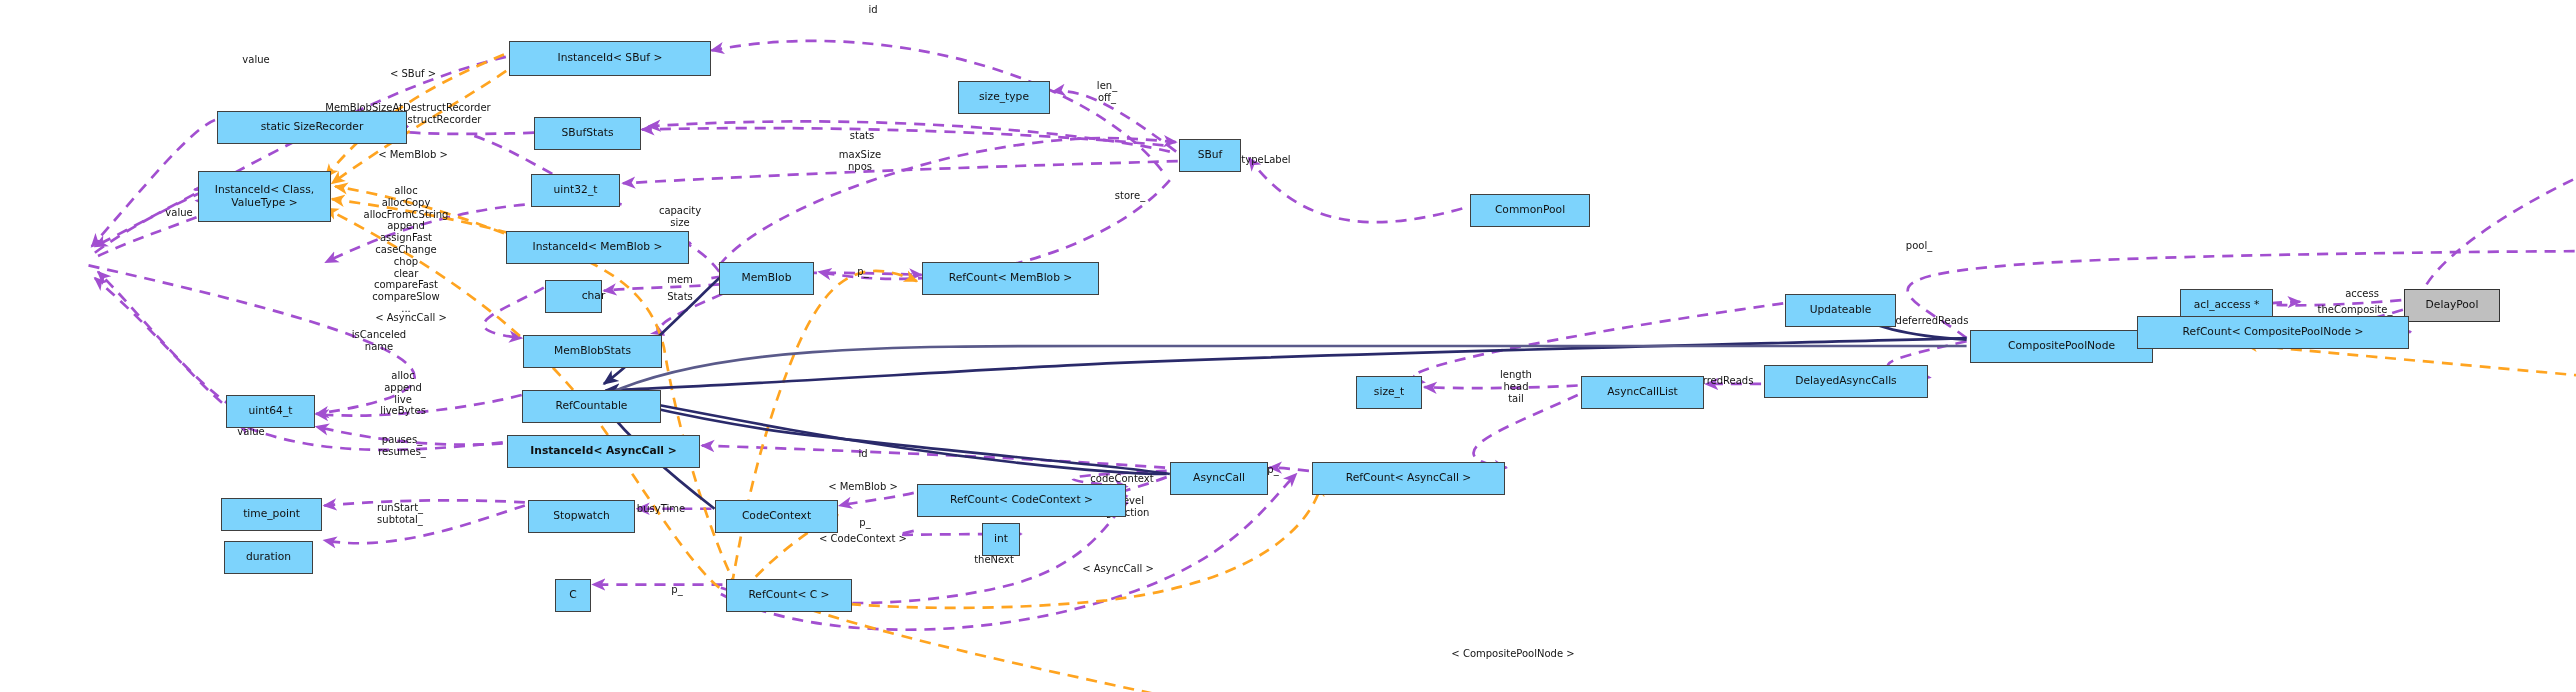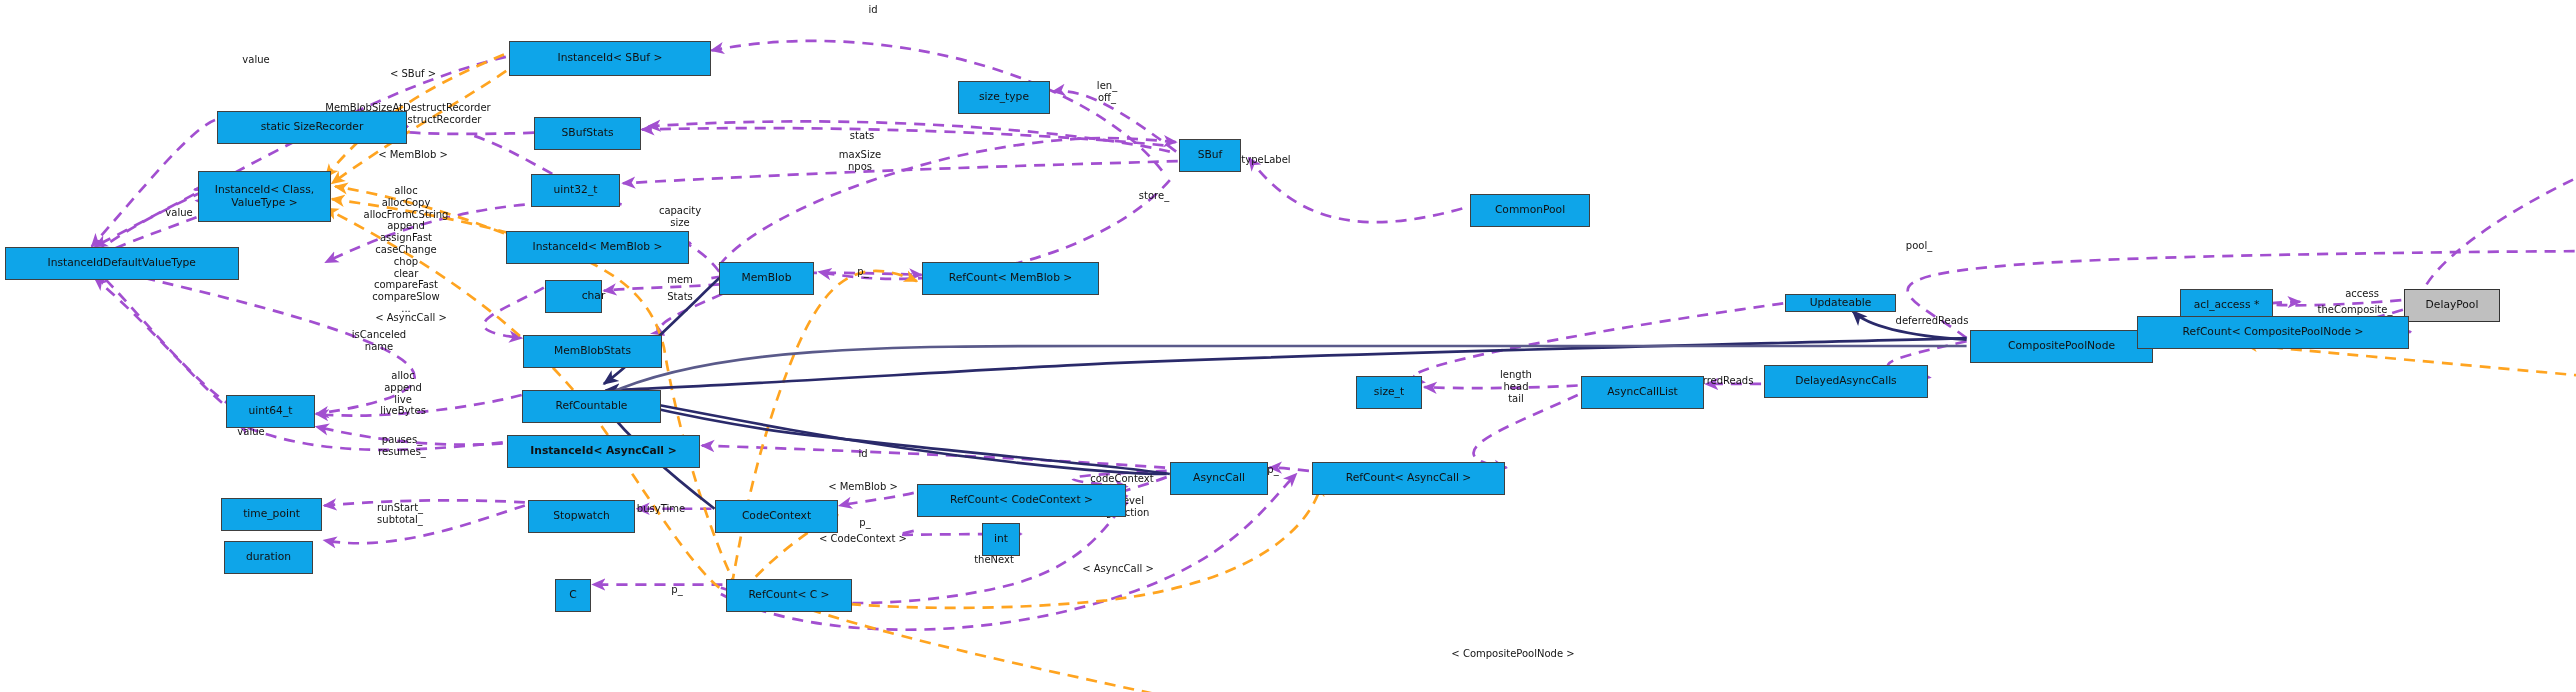--- a/index.html
+++ b/index.html
@@ -3,21 +3,21 @@
 <meta charset="utf-8">
 <style>
   html,body{margin:0;padding:0;background:#ffffff;}
   body{font-family:"DejaVu Sans","Liberation Sans",sans-serif;}
   #canvas{position:relative;width:2576px;height:692px;background:#fff;overflow:hidden;}
   #edges{position:absolute;left:0;top:0;width:2576px;height:692px;}
   .node{
     position:absolute;
     box-sizing:border-box;
     border:1.3px solid #404040;
-    background:#0ea5e9;
+    background:#7dd3fc;
     color:#111111;
     font-size:10.7px;
     line-height:1.15;
     text-align:center;
     display:flex;
     align-items:center;
     justify-content:center;
     padding:1.6px 4px;
     white-space:pre;
     z-index:5;
@@ -136,26 +136,25 @@
   <div class="node" style="left: 509px; top: 41px; width: 202px; height: 35px;">InstanceId&lt; SBuf &gt;</div>
   <div class="node" style="left: 958px; top: 81px; width: 92px; height: 33px;">size_type</div>
   <div class="node" style="left: 217px; top: 111px; width: 190px; height: 33px;">static SizeRecorder</div>
   <div class="node" style="left: 534px; top: 117px; width: 107px; height: 33px;">SBufStats</div>
   <div class="node" style="left: 1179px; top: 139px; width: 62px; height: 33px;">SBuf</div>
   <div class="node" style="left: 531px; top: 174px; width: 89px; height: 33px;">uint32_t</div>
   <div class="node two" style="left: 198px; top: 171px; width: 133px; height: 51px;">InstanceId&lt; Class,
 ValueType &gt;</div>
   <div class="node" style="left: 1470px; top: 194px; width: 120px; height: 33px;">CommonPool</div>
   <div class="node" style="left: 506px; top: 231px; width: 183px; height: 33px;">InstanceId&lt; MemBlob &gt;</div>
-  <div class="node" style="left: 4.7px; top: 247px; width: 234px; height: 33px;">InstanceIdDefaultValueType</div>
   <div class="node" style="left: 719px; top: 262px; width: 95px; height: 33px;">MemBlob</div>
   <div class="node" style="left: 922px; top: 262px; width: 177px; height: 33px;">RefCount&lt; MemBlob &gt;</div>
   <div class="node" style="left: 545px; top: 280px; width: 57px; height: 33px; padding-left: 44px;">char</div>
   <div class="node" style="left: 2180px; top: 289px; width: 93px; height: 33px;">acl_access *</div>
-  <div class="node" style="left: 1785px; top: 294px; width: 111px; height: 18px;">Updateable</div>
+  <div class="node" style="left: 1785px; top: 294px; width: 111px; height: 33px;">Updateable</div>
   <div class="node hl" style="left: 2404px; top: 289px; width: 96px; height: 33px;">DelayPool</div>
   <div class="node" style="left: 523px; top: 335px; width: 139px; height: 33px;">MemBlobStats</div>
   <div class="node" style="left: 1970px; top: 330px; width: 183px; height: 33px;">CompositePoolNode</div>
   <div class="node" style="left: 2137px; top: 316px; width: 272px; height: 33px;">RefCount&lt; CompositePoolNode &gt;</div>
   <div class="node" style="left: 1356px; top: 376px; width: 66px; height: 33px;">size_t</div>
   <div class="node" style="left: 1581px; top: 376px; width: 123px; height: 33px;">AsyncCallList</div>
   <div class="node" style="left: 1764px; top: 365px; width: 164px; height: 33px;">DelayedAsyncCalls</div>
   <div class="node" style="left: 226px; top: 395px; width: 89px; height: 33px;">uint64_t</div>
   <div class="node" style="left: 522px; top: 390px; width: 139px; height: 33px;">RefCountable</div>
   <div class="node" style="left: 507px; top: 435px; width: 193px; height: 33px; font-weight: bold;">InstanceId&lt; AsyncCall &gt;</div>
@@ -177,21 +176,21 @@
 off_</div>
   <div class="elabel" style="left: 408px; top: 114px;">MemBlobSizeAtDestructRecorder
 _SBufSizeAtDestructRecorder</div>
   <div class="elabel" style="left: 862px; top: 136px;">stats</div>
   <div class="elabel" style="left: 1266px; top: 160px;">typeLabel</div>
   <div class="elabel" style="left: 860px; top: 161px;">maxSize
 npos</div>
   <div class="elabel" style="left: 413px; top: 155px;">&lt; MemBlob &gt;</div>
   <div class="elabel" style="left: 680px; top: 217px;">capacity
 size</div>
-  <div class="elabel" style="left: 1136px; top: 196px; padding-left: 36px;">store_</div>
+  <div class="elabel" style="left: 1112px; top: 196px; padding-left: 36px;">store_</div>
   <div class="elabel" style="left: 179px; top: 213px;">value</div>
   <div class="elabel" style="left: 406px; top: 250px;">alloc
 allocCopy
 allocFromCString
 append
 assignFast
 caseChange
 chop
 clear
 compareFast

